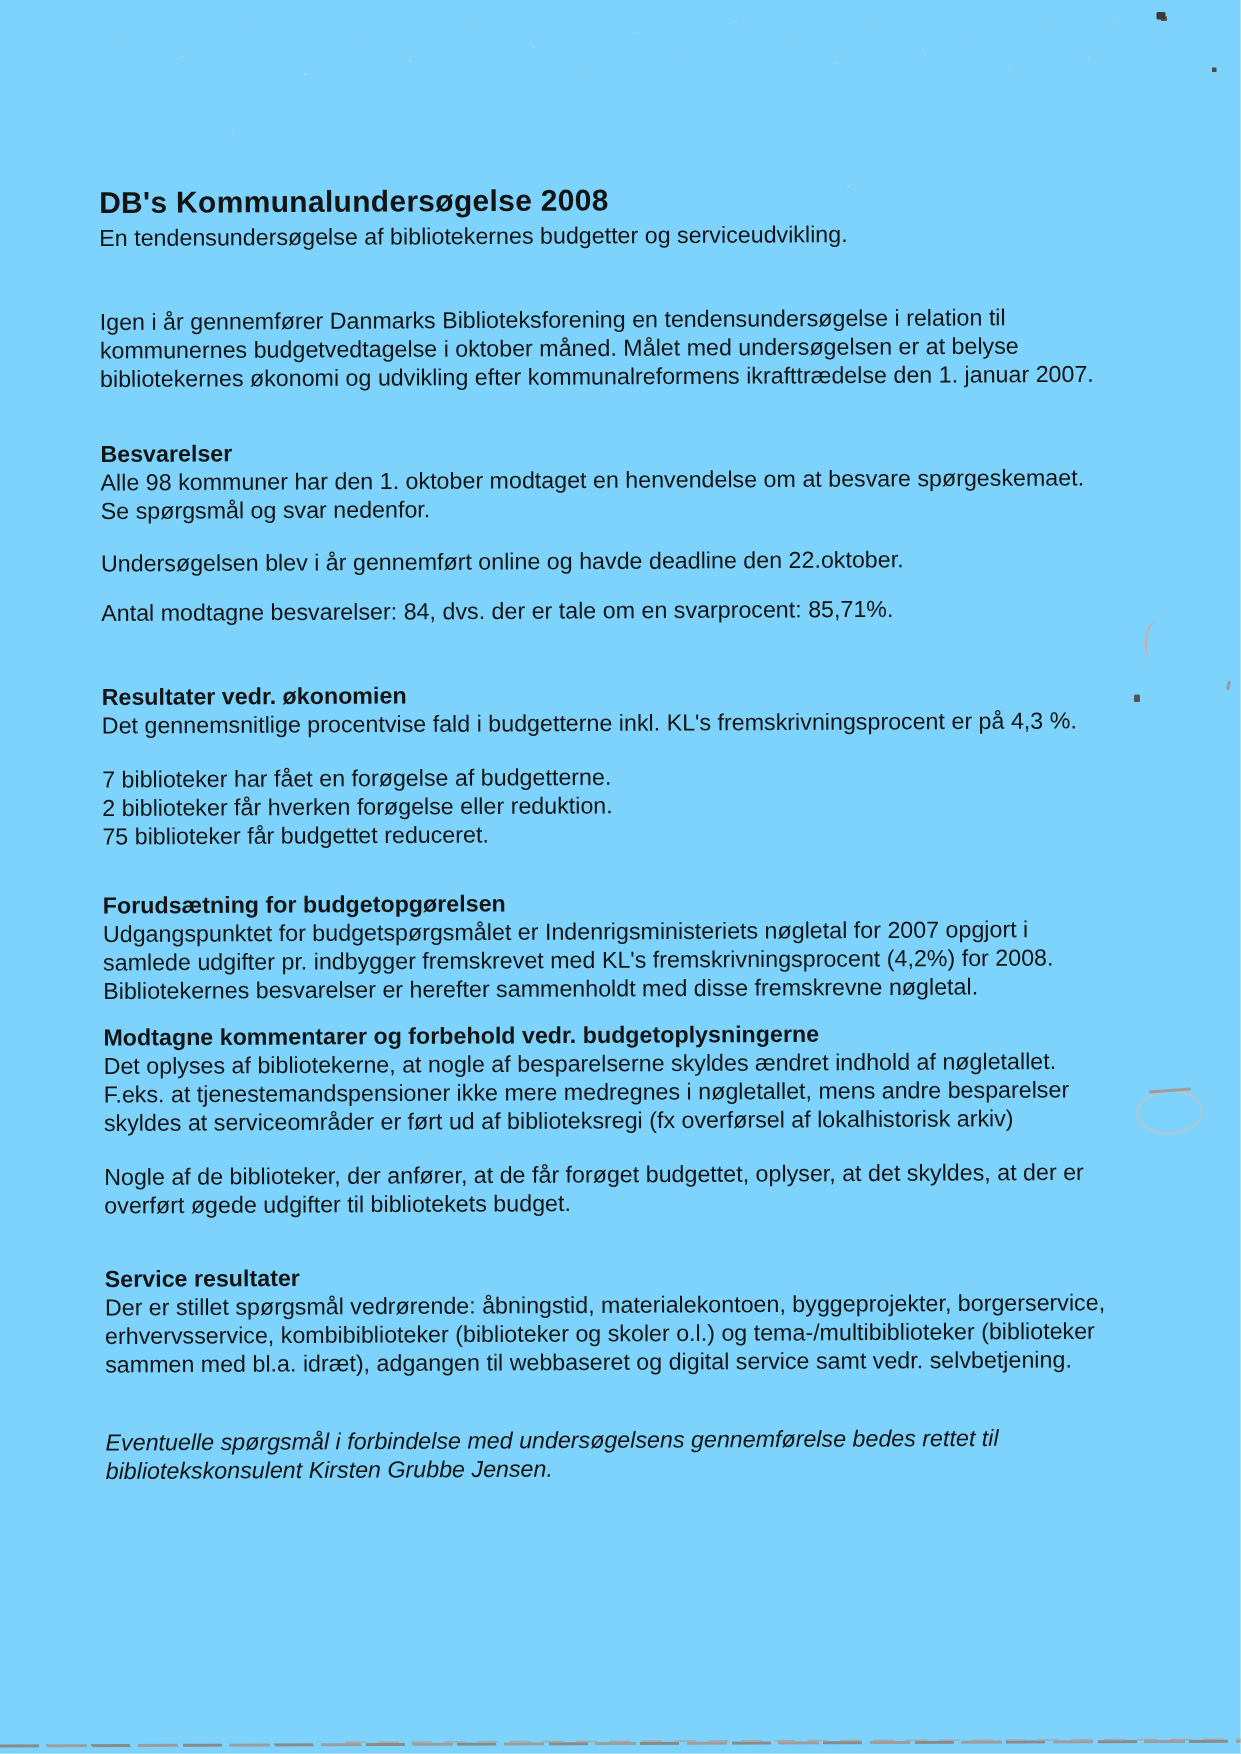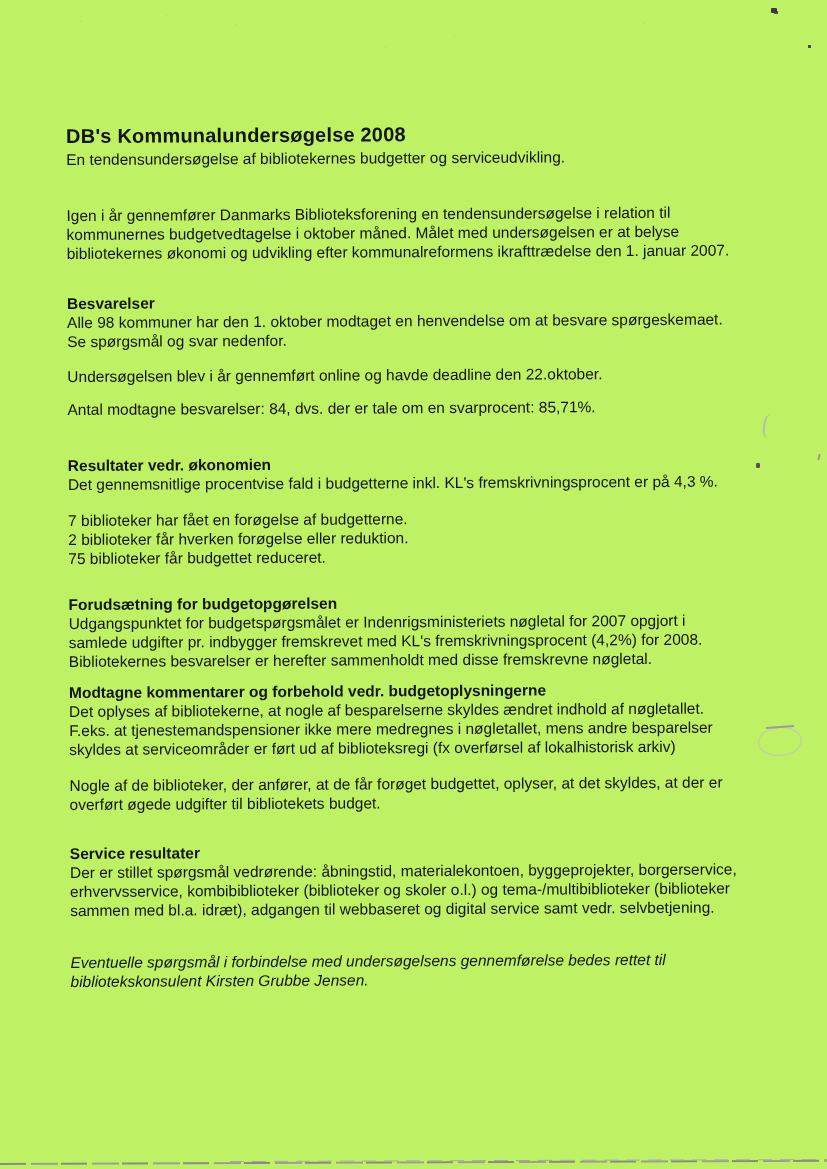--- a/index.html
+++ b/index.html
@@ -6,21 +6,21 @@
   body {
     width:827px; height:1169px;
     background:#ffffff;
     position:relative;
     overflow:hidden;
     font-family:"Liberation Sans", sans-serif;
     color:#141414;
   }
   .page {
     position:absolute; inset:0;
-    background:#bef264;
+    background:#7dd3fc;
   }
   .content {
     position:absolute; left:66px; top:125px; width:724px;
     transform:rotate(-0.3deg);
     transform-origin:0 0;
   }
   .doc-title {
     font-size:20px; line-height:23px; font-weight:bold;
     margin:0; letter-spacing:0.2px;
   }

